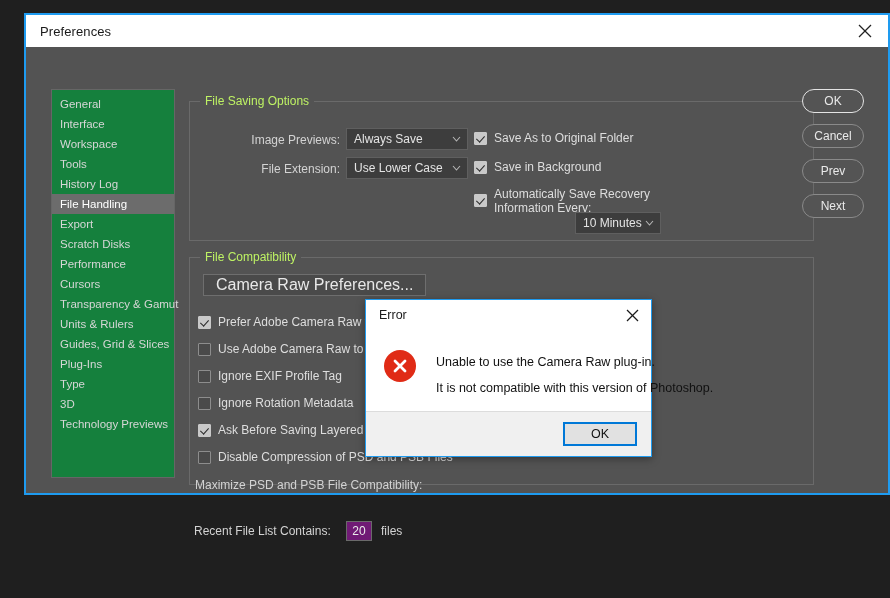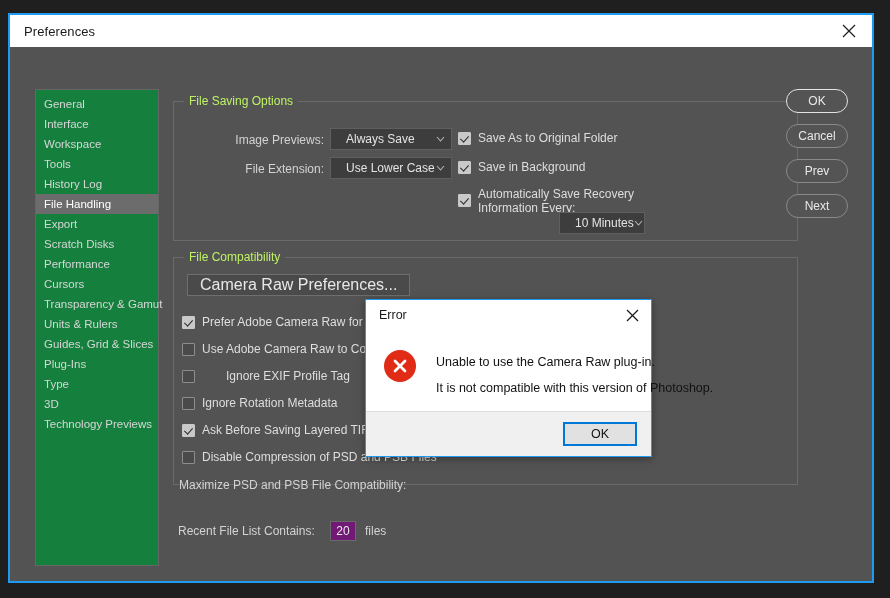--- a/index.html
+++ b/index.html
@@ -11,24 +11,24 @@
     height: 598px;
     background: #1f1f1f;
     font-family: "Liberation Sans", sans-serif;
     overflow: hidden;
     position: relative;
   }
 
   
   #prefs-window {
     position: absolute;
-    left: 8px;
+    left: 24px;
     top: 13px;
     width: 866px;
-    height: 570px;
+    height: 482px;
     border: 2px solid #1e9bf0;
     box-sizing: border-box;
     background: #535353;
     display: flex;
     flex-direction: column;
   }
   #prefs-titlebar {
     height: 32px;
     background: #ffffff;
     color: #1a1a1a;
@@ -131,21 +131,21 @@
     border: 1px solid #5f5f5f;
     color: #e4e4e4;
     font-size: 12px;
     height: 22px;
     box-sizing: border-box;
     display: flex;
     align-items: center;
     padding: 0 4px 0 7px;
     cursor: default;
   }
-  .combo .combo-val { flex: 1; white-space: nowrap; margin-left: 8px; }
+  .combo .combo-val { flex: 1; white-space: nowrap; }
   .combo .caret {
     width: 14px;
     display: flex;
     align-items: center;
     justify-content: center;
     color: #b5b5b5;
   }
   .combo .caret svg { display:block; }
 
   .chk-row {
@@ -436,21 +436,21 @@
         <div class="chk-row" style="left:8px; top:57px;">
           <span class="chk on"></span>
           <span class="chk-label">Prefer Adobe Camera Raw for Supported Raw Files</span>
         </div>
 
         <div class="chk-row" style="left:8px; top:84px;">
           <span class="chk off"></span>
           <span class="chk-label">Use Adobe Camera Raw to Convert Documents from 32 bit to 16/8 bit</span>
         </div>
 
-        <div class="chk-row" style="left:8px; top:111px;gap:24px;">
+        <div class="chk-row" style="left:8px; top:111px;">
           <span class="chk off"></span>
           <span class="chk-label">Ignore EXIF Profile Tag</span>
         </div>
 
         <div class="chk-row" style="left:8px; top:138px;">
           <span class="chk off"></span>
           <span class="chk-label">Ignore Rotation Metadata</span>
         </div>
 
         <div class="chk-row" style="left:8px; top:165px;">

